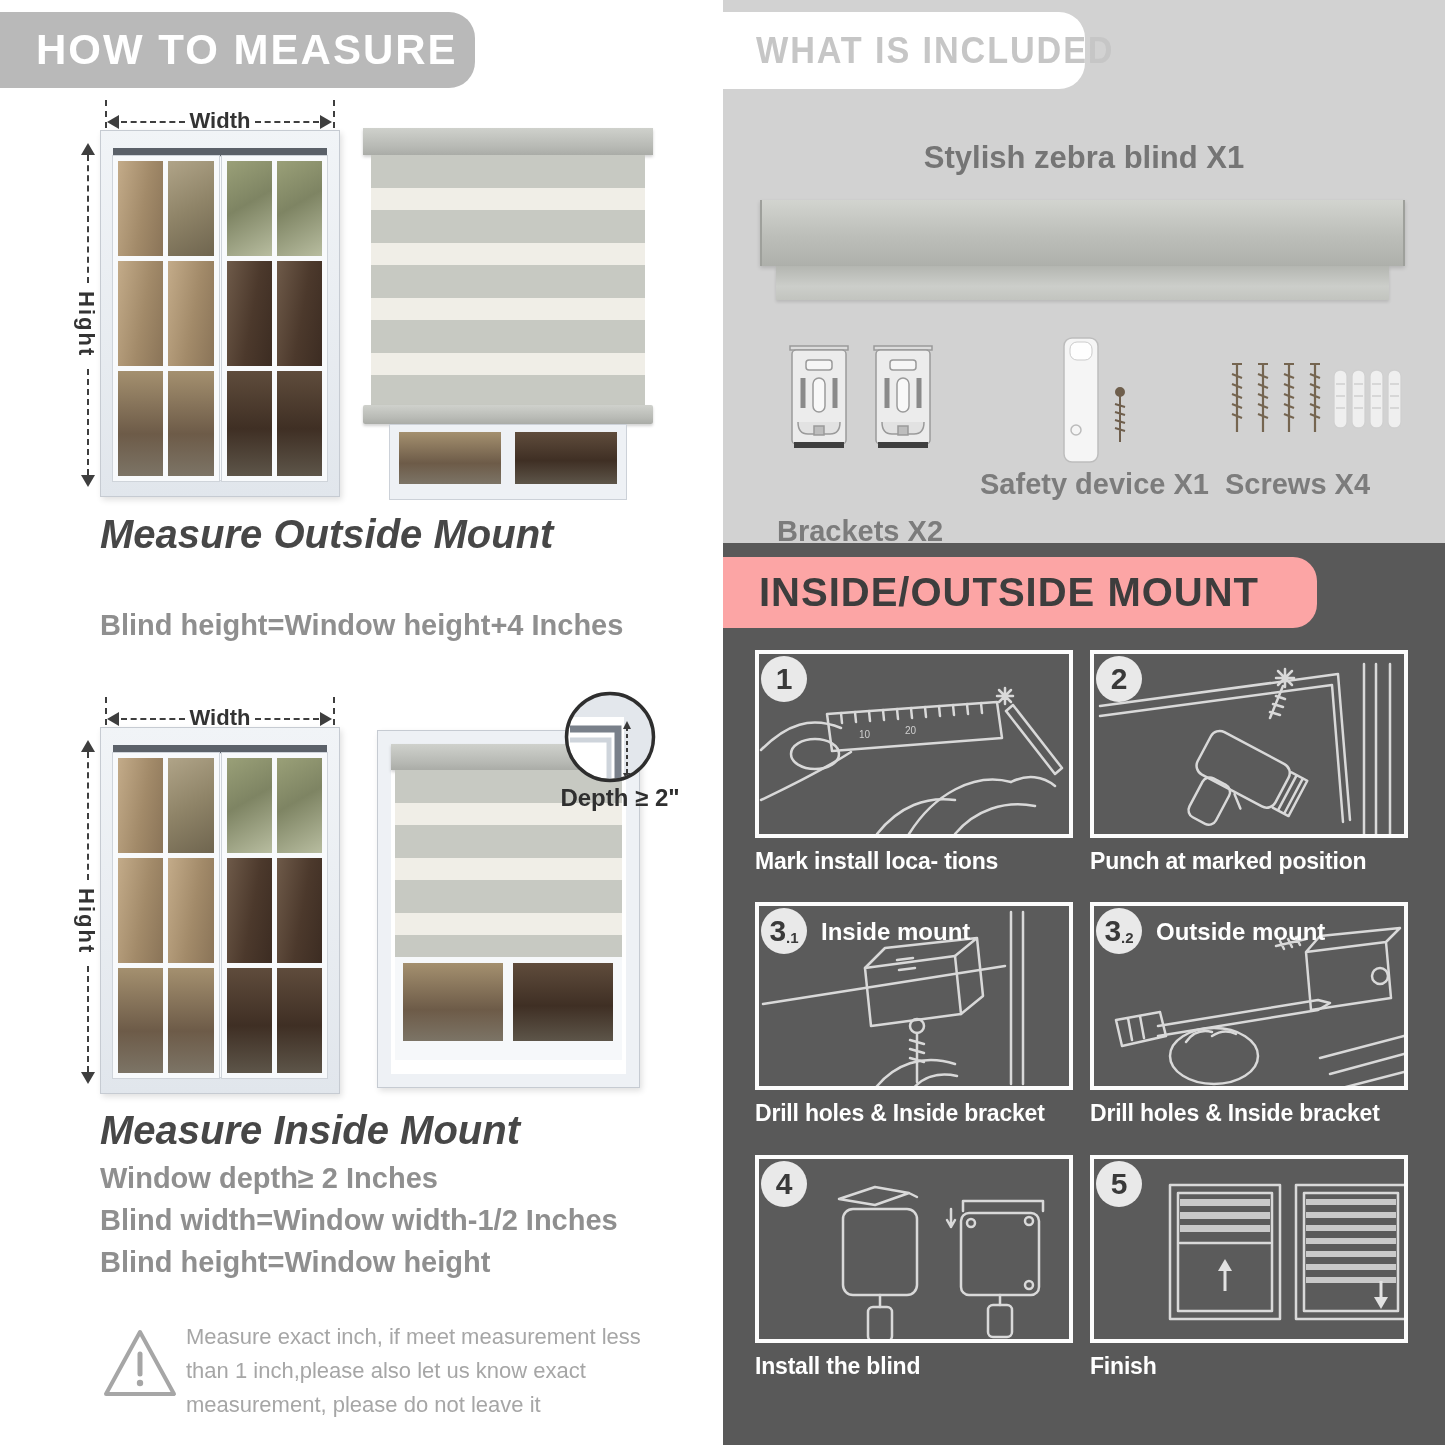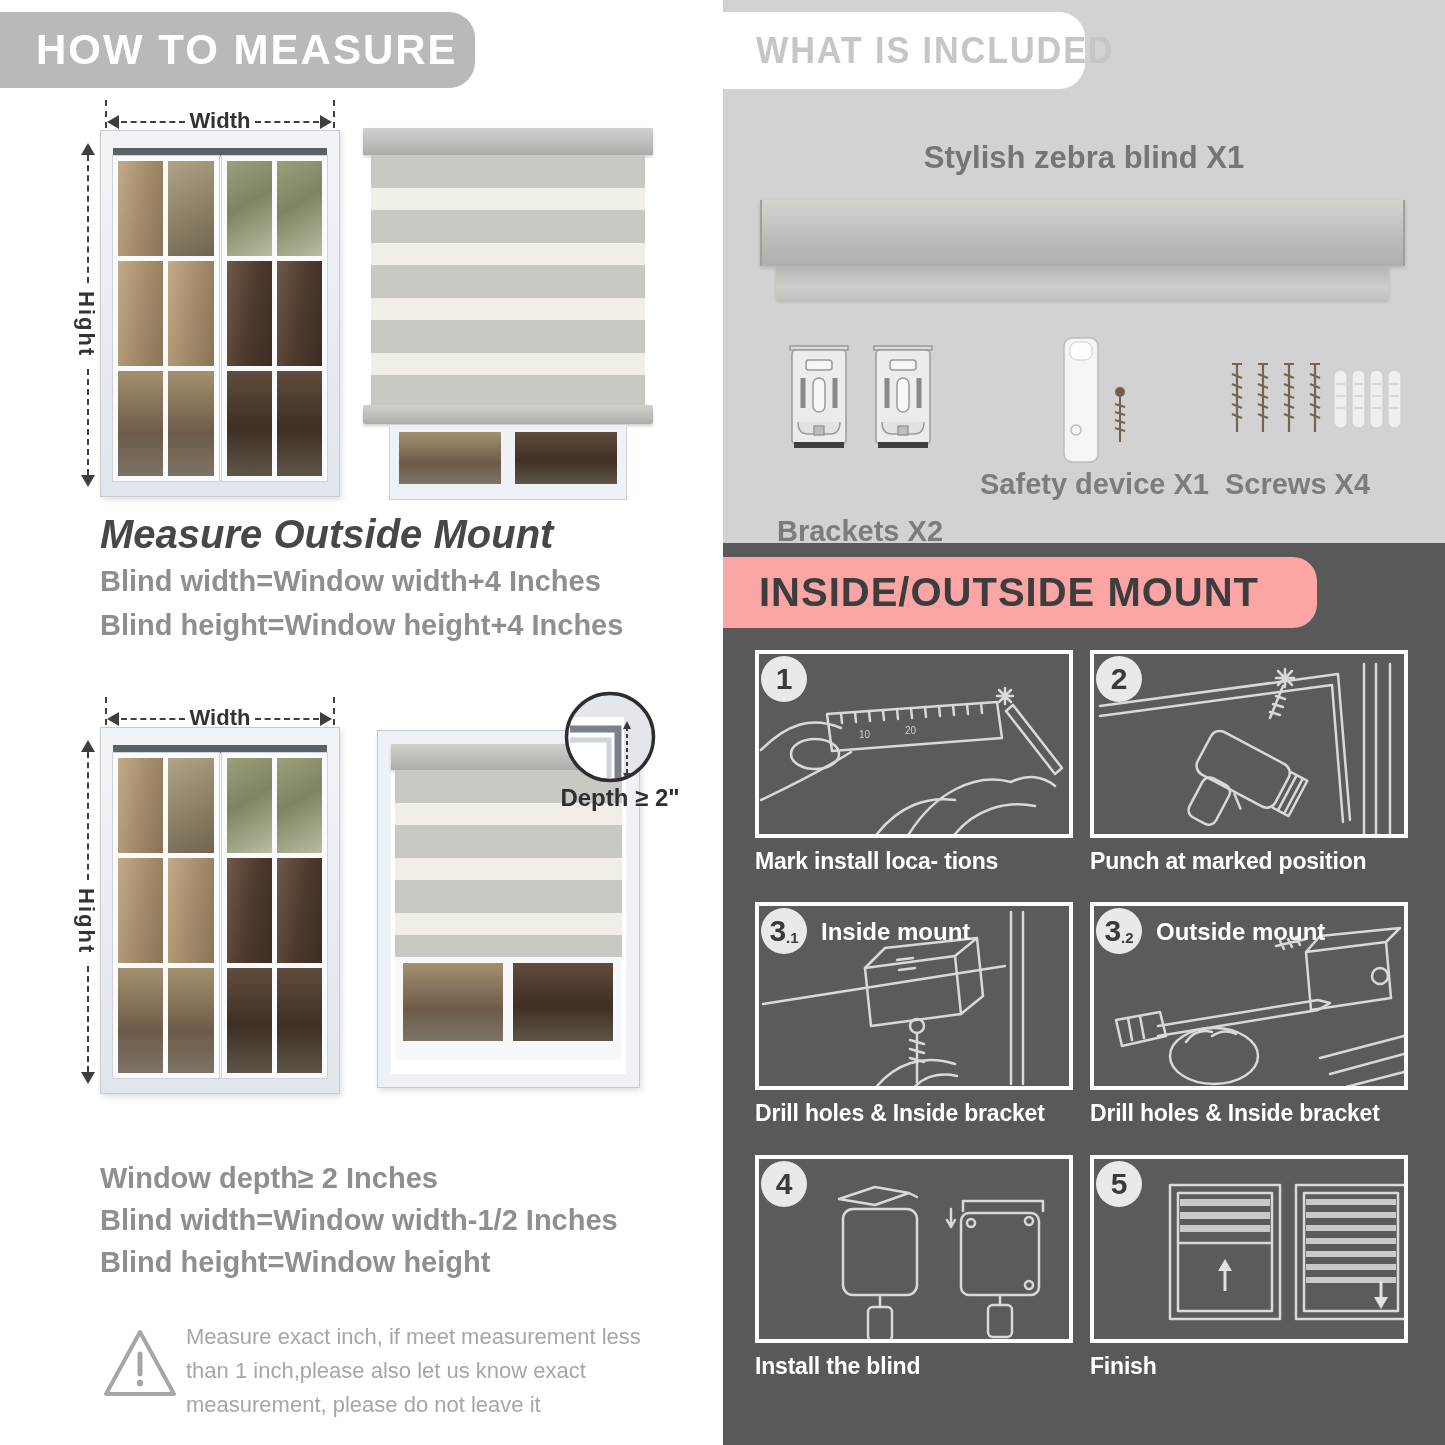--- a/index.html
+++ b/index.html
@@ -122,21 +122,20 @@
     <div class="abs zbar" style="left:0;top:0;width:290px;height:27px;"></div>
     <div class="abs zfabric" style="left:8px;top:27px;width:274px;height:250px;"></div>
     <div class="abs zbar" style="left:0;top:277px;width:290px;height:19px;border-radius:2px;"></div>
     <div class="abs" style="left:26px;top:296px;width:238px;height:76px;background:#eef1f5;box-shadow:inset 0 0 0 1px #ccd1d8;">
       <div class="abs pD" style="left:10px;top:8px;width:102px;height:52px;"></div>
       <div class="abs pE" style="left:126px;top:8px;width:102px;height:52px;"></div>
     </div>
   </div>
 
   <div class="abs heading" style="left:100px;top:512px;">Measure Outside Mount</div>
-  <div class="abs bodyline" style="left:100px;top:565px;">Blind width=Window width+4 Inches</div>
   <div class="abs bodyline" style="left:100px;top:609px;">Blind height=Window height+4 Inches</div>
 
   <div class="abs" style="left:95px;top:697px;width:250px;height:50px;">
     <div class="abs dashv" style="left:10px;top:0;height:50px;"></div>
     <div class="abs dashv" style="left:238px;top:0;height:50px;"></div>
     <div class="abs tri tri-l" style="left:12px;top:15px;"></div>
     <div class="abs dashh" style="left:26px;top:21px;width:64px;"></div>
     <div class="abs dimlabel" style="left:94px;top:8px;width:62px;text-align:center;">Width</div>
     <div class="abs dashh" style="left:160px;top:21px;width:64px;"></div>
     <div class="abs tri tri-r" style="left:225px;top:15px;"></div>
@@ -192,20 +191,21 @@
       <path d="M6,38 H54 V92" stroke="#79808a" stroke-width="7" fill="none"></path>
       <path d="M6,49 H45 V92" stroke="#ced4db" stroke-width="5" fill="none"></path>
       <path d="M63,36 V84" stroke="#3a3a3a" stroke-width="2" stroke-dasharray="4,3" fill="none"></path>
       <path d="M63,30 l-4,8 h8 Z" fill="#3a3a3a"></path>
       <path d="M63,90 l-4,-8 h8 Z" fill="#3a3a3a"></path>
     </g>
     <circle cx="46" cy="46" r="43.5" fill="none" stroke="#2e2e2e" stroke-width="3.5"></circle>
   </svg>
   <div class="abs depth-label" style="left:550px;top:784px;width:140px;">Depth ≥ 2"</div>
 
+  <div class="abs heading" style="left:100px;top:1108px;">Measure Inside Mount</div>
   <div class="abs bodyline" style="left:100px;top:1162px;">Window depth≥ 2 Inches</div>
   <div class="abs bodyline" style="left:100px;top:1204px;">Blind width=Window width-1/2 Inches</div>
   <div class="abs bodyline" style="left:100px;top:1246px;">Blind height=Window height</div>
 
   <svg class="abs" style="left:100px;top:1326px;" width="80" height="76" viewBox="0 0 80 76">
     <path d="M40,6 L74,68 H6 Z" fill="none" stroke="#a6a6a6" stroke-width="4" stroke-linejoin="round"></path>
     <path d="M40,28 V48" stroke="#a6a6a6" stroke-width="5" stroke-linecap="round"></path>
     <circle cx="40" cy="57" r="3.2" fill="#a6a6a6"></circle>
   </svg>
   <div class="abs warn-text" style="left:186px;top:1320px;width:470px;">Measure exact inch, if meet measurement less than 1 inch,please also let us know exact measurement, please do not leave it</div>

